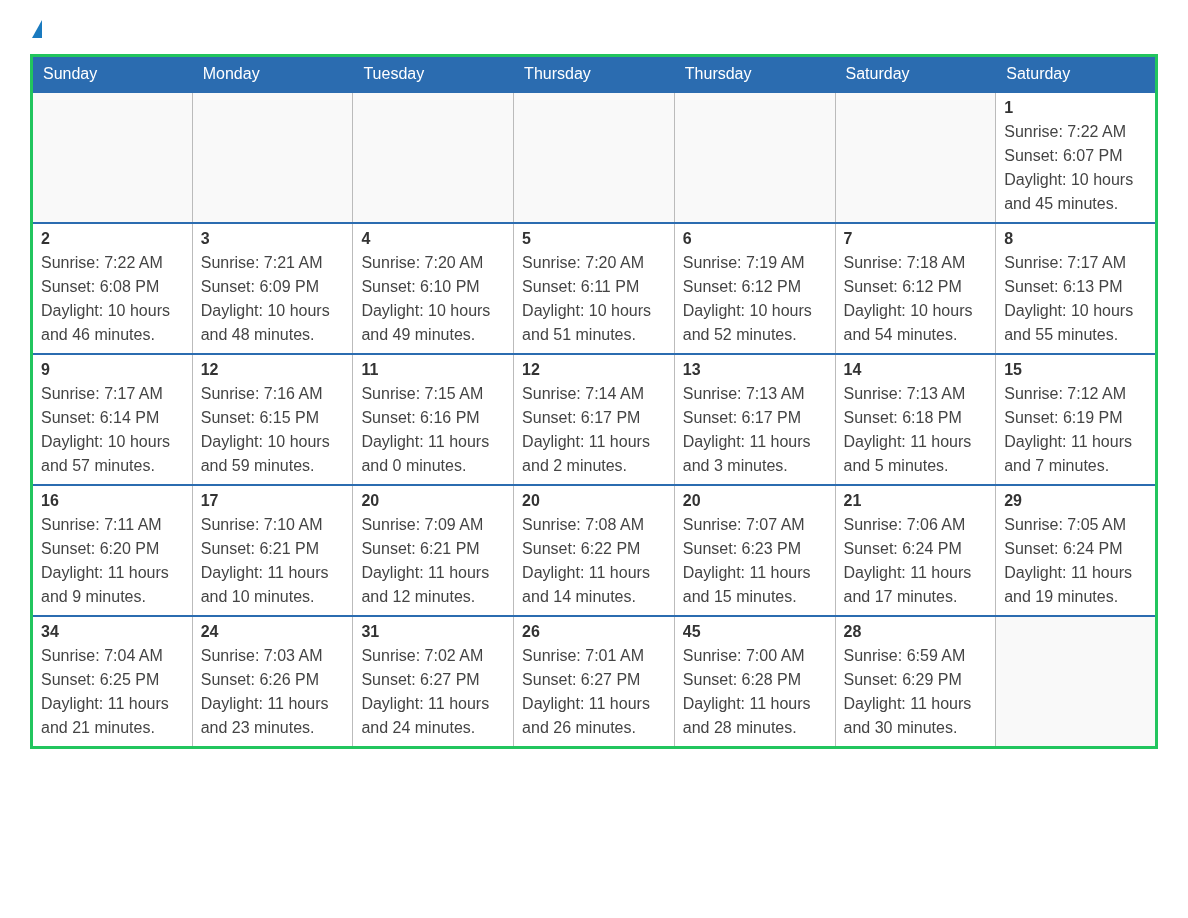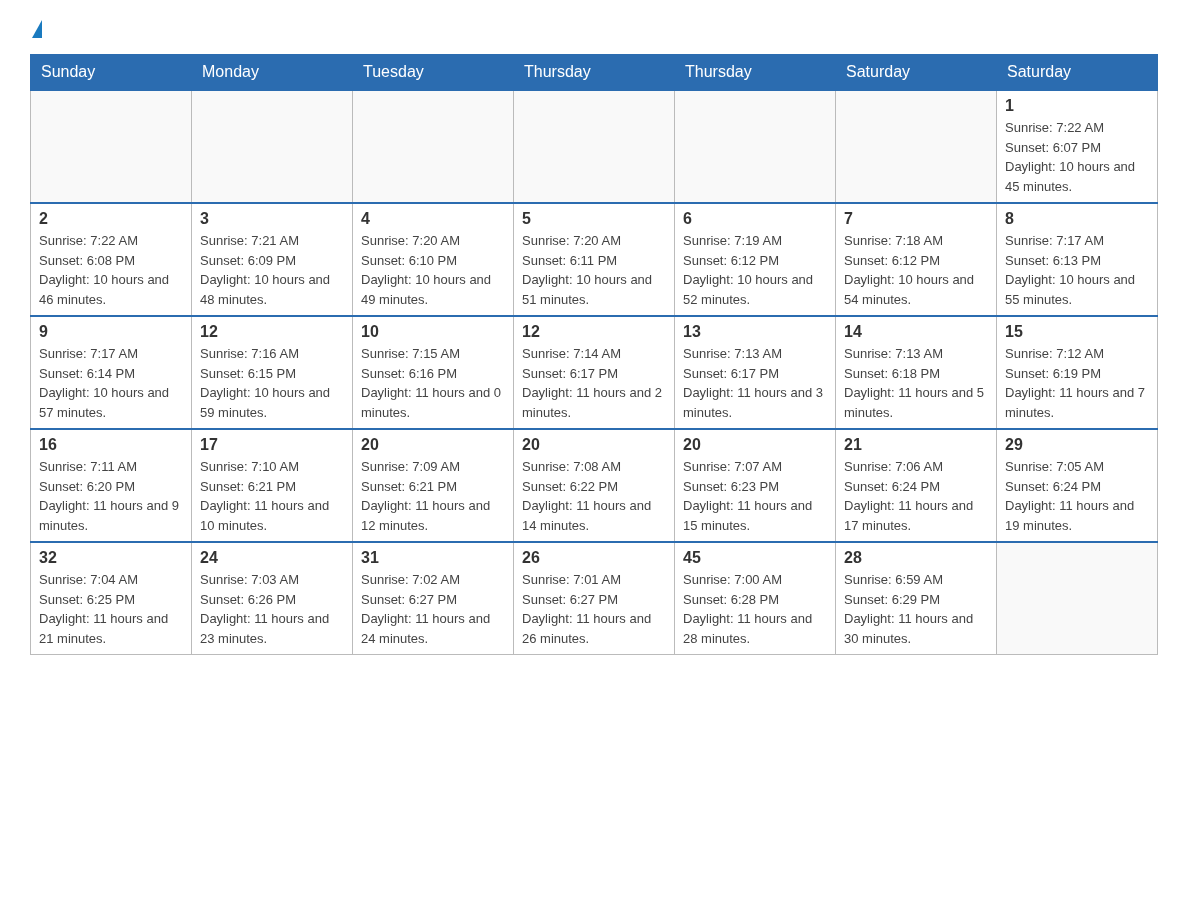--- a/index.html
+++ b/index.html
@@ -53,21 +53,21 @@
       line-height: 1.1;
     }
     .location {
       font-size: 20px;
       color: #333;
       margin-top: 4px;
     }
     .calendar {
       width: 100%;
       border-collapse: collapse;
-      border: 1px solid #22c55e;
+      border: 3px solid #22c55e;
       padding-left: 28px;
     }
     .calendar th {
       background: #2b6cb0;
       color: #fff;
       padding: 8px 10px;
       text-align: left;
       font-size: 16px;
       font-weight: normal;
       border: 1px solid #2b6cb0;
@@ -81,21 +81,21 @@
       height: 110px;
     }
     .day-num {
       font-size: 16px;
       font-weight: bold;
       color: #333;
       display: block;
       margin-bottom: 3px;
     }
     .day-info {
-      font-size: 13px;
+      font-size: 16px;
       color: #444;
       line-height: 1.5;
     }
     .empty-cell {
       background: #f9f9f9;
     }
     .week-row td {
       border-top: 2px solid #2b6cb0;
     }
   </style>
@@ -174,21 +174,21 @@
       <tr class="week-row">
         <td>
           <span class="day-num">9</span>
           <div class="day-info">Sunrise: 7:17 AM<br>Sunset: 6:14 PM<br>Daylight: 10 hours and 57 minutes.</div>
         </td>
         <td>
           <span class="day-num">12</span>
           <div class="day-info">Sunrise: 7:16 AM<br>Sunset: 6:15 PM<br>Daylight: 10 hours and 59 minutes.</div>
         </td>
         <td>
-          <span class="day-num">10</span>
+          <span class="day-num">11</span>
           <div class="day-info">Sunrise: 7:15 AM<br>Sunset: 6:16 PM<br>Daylight: 11 hours and 0 minutes.</div>
         </td>
         <td>
           <span class="day-num">12</span>
           <div class="day-info">Sunrise: 7:14 AM<br>Sunset: 6:17 PM<br>Daylight: 11 hours and 2 minutes.</div>
         </td>
         <td>
           <span class="day-num">13</span>
           <div class="day-info">Sunrise: 7:13 AM<br>Sunset: 6:17 PM<br>Daylight: 11 hours and 3 minutes.</div>
         </td>
@@ -226,21 +226,21 @@
           <span class="day-num">21</span>
           <div class="day-info">Sunrise: 7:06 AM<br>Sunset: 6:24 PM<br>Daylight: 11 hours and 17 minutes.</div>
         </td>
         <td>
           <span class="day-num">29</span>
           <div class="day-info">Sunrise: 7:05 AM<br>Sunset: 6:24 PM<br>Daylight: 11 hours and 19 minutes.</div>
         </td>
       </tr>
       <tr class="week-row">
         <td>
-          <span class="day-num">32</span>
+          <span class="day-num">34</span>
           <div class="day-info">Sunrise: 7:04 AM<br>Sunset: 6:25 PM<br>Daylight: 11 hours and 21 minutes.</div>
         </td>
         <td>
           <span class="day-num">24</span>
           <div class="day-info">Sunrise: 7:03 AM<br>Sunset: 6:26 PM<br>Daylight: 11 hours and 23 minutes.</div>
         </td>
         <td>
           <span class="day-num">31</span>
           <div class="day-info">Sunrise: 7:02 AM<br>Sunset: 6:27 PM<br>Daylight: 11 hours and 24 minutes.</div>
         </td>

